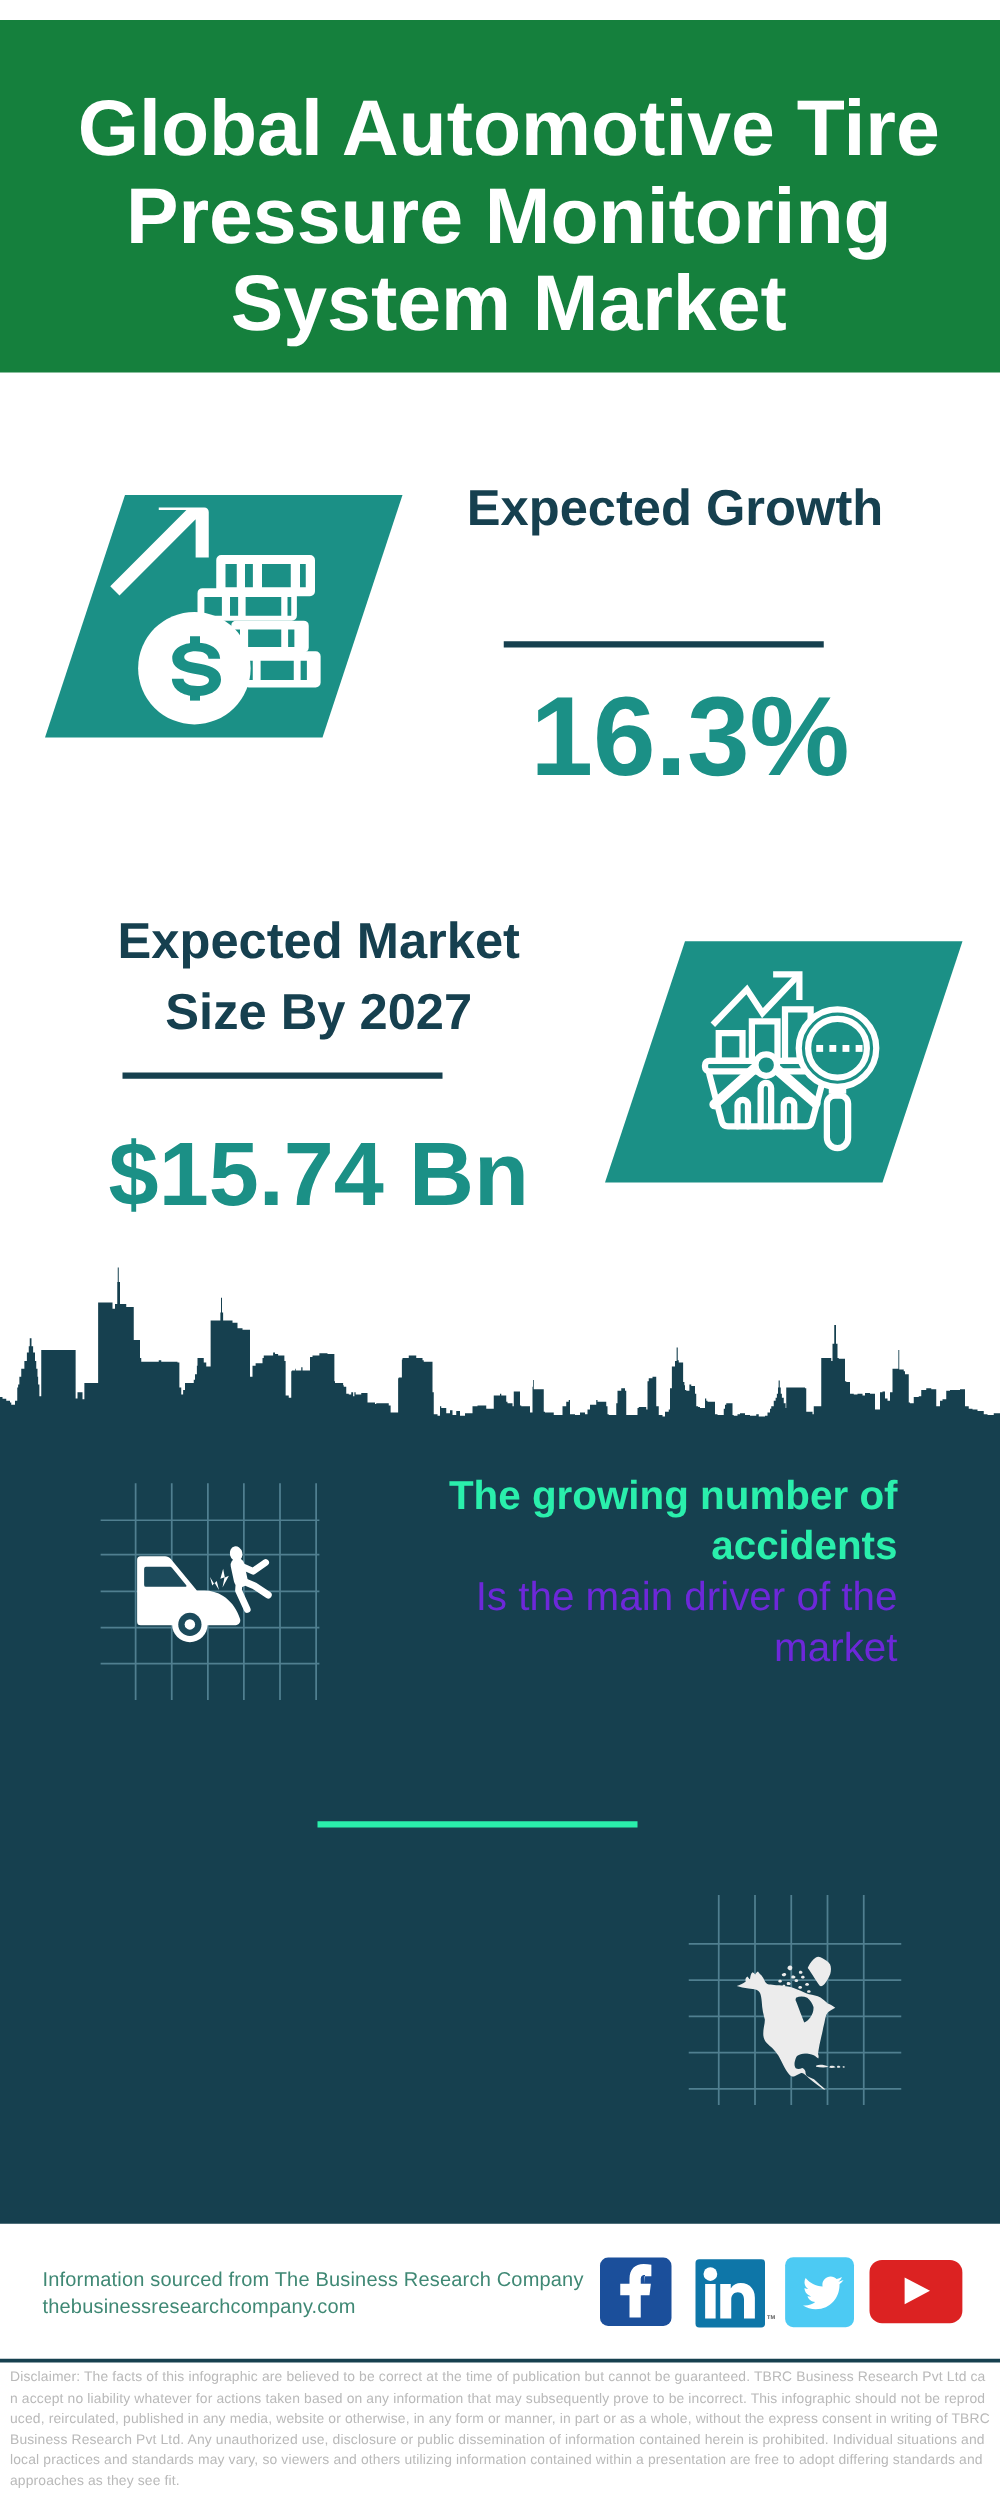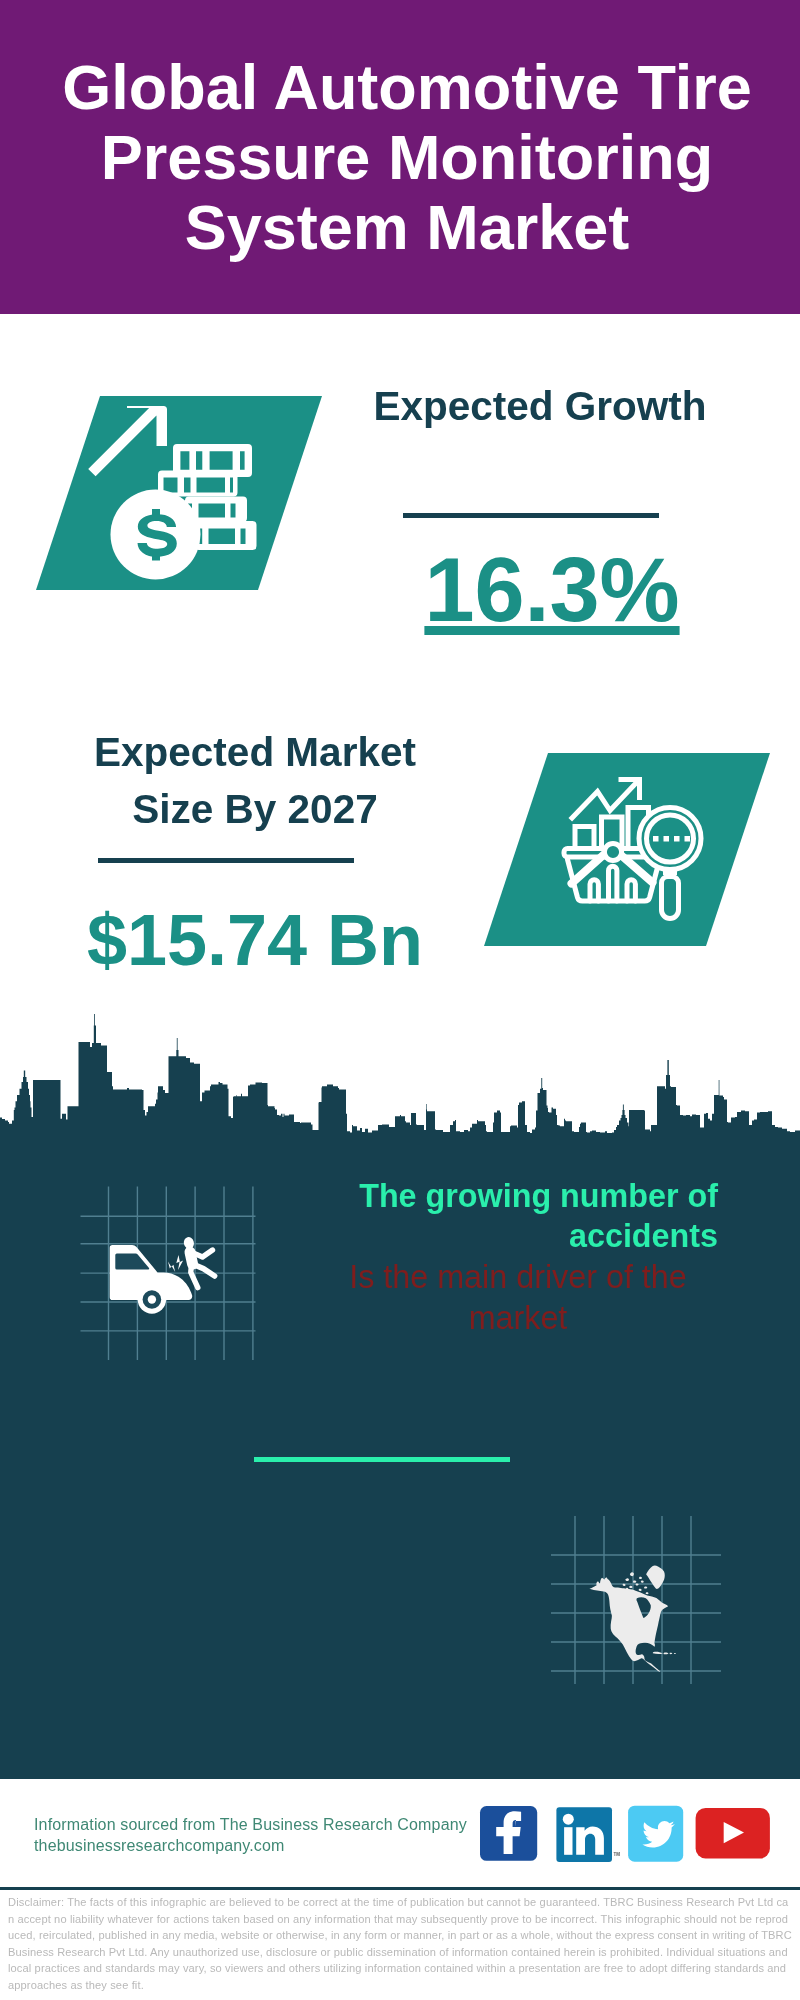--- a/index.html
+++ b/index.html
@@ -3,39 +3,39 @@
 <meta charset="utf-8">
 <title>Infographic</title>
 <style>
   html,body{margin:0;padding:0;}
   body{width:800px;height:2000px;background:#ffffff;
        font-family:"Liberation Sans",sans-serif;
        -webkit-font-smoothing:antialiased;}
   .page{position:relative;width:800px;height:2000px;overflow:hidden;background:#fff;}
 
   
-  .header{position:absolute;left:0;top:0;width:800px;height:314px;background:#701a75;}
+  .header{position:absolute;left:0;top:16px;width:800px;height:282px;background:#15803d;}
   .header-title{position:absolute;left:7px;top:52px;width:800px;text-align:center;
        color:#ffffff;font-size:63px;font-weight:bold;line-height:70px;letter-spacing:0px;}
 
   
   .stat-block{position:absolute;}
   .stat-title{color:#16404f;font-size:40.5px;font-weight:bold;line-height:56.5px;text-align:center;}
   .stat-rule{position:absolute;height:4.5px;background:#16404f;}
   .stat-value{position:absolute;color:#1b9086;font-size:90px;font-weight:bold;line-height:96px;text-align:center;white-space:nowrap;}
 
   .icon-svg{position:absolute;}
 
   
   .lower{position:absolute;left:0;top:1140px;width:800px;height:638.5px;background:#16404f;}
   .skyline{position:absolute;}
   .green-rule{position:absolute;height:5px;background:#2aefac;}
   .insight-text{position:absolute;}
   .blk-title{color:#2aefac;font-weight:bold;text-align:right;font-size:32.3px;line-height:40.9px;}
-  .blk-sub{color:#7f1d1d;text-align:center;font-size:32.3px;line-height:40.9px;}
+  .blk-sub{color:#6d28d9;text-align:right;font-size:32.3px;line-height:40.9px;}
 
   
   .footer{position:absolute;left:0;top:1790px;width:800px;height:96px;background:#ffffff;}
   .src-text{position:absolute;color:#3f8874;font-size:16px;line-height:21px;letter-spacing:0.15px;}
   .social{position:absolute;}
   .footer-rule{position:absolute;left:0;top:1887px;width:800px;height:3px;background:#16404f;}
   .disclaim{position:absolute;left:8px;top:1894px;width:784px;color:#b9b9b9;font-size:11.1px;line-height:16.6px;word-break:break-all;letter-spacing:0.12px;}
 </style>
 </head>
 <body>
@@ -83,21 +83,21 @@
                c11.7,0 19.9,-5.2 19.9,-13.3 c0,-7.2 -5.9,-10.7 -16.9,-12.6
                l-4.5,-0.8 c-5.6,-1.0 -8.0,-2.3 -8.0,-4.6 c0,-2.8 3.6,-4.6 9.1,-4.6
                c6.2,0 10.0,2.2 10.3,5.9 h9.3 c-0.3,-7.9 -7.8,-12.7 -18.6,-12.7 z"></path>
     </g>
   </svg>
 
   <div class="stat-block" style="left:340px;top:378px;width:400px;">
     <div class="stat-title">Expected Growth</div>
   </div>
   <div class="stat-rule" style="left:403px;top:513px;width:256px;"></div>
-  <div class="stat-value" style="left:352px;top:542px;width:400px;text-decoration:underline;">16.3%</div>
+  <div class="stat-value" style="left:352px;top:542px;width:400px;">16.3%</div>
 
   <svg class="icon-svg" style="left:470px;top:748px;" width="310" height="204" viewBox="470 748 310 204">
     <polygon points="548,753 770,753 706,946 484,946" fill="#1b9086"></polygon>
     <g fill="none" stroke="#ffffff" stroke-width="5" stroke-linecap="square" stroke-linejoin="miter">
 
       <polyline points="572,818 597.5,791.5 610,810.5 635.5,783.5"></polyline>
       <polyline points="621,779.5 639.5,779.5 639.5,797.5"></polyline>
     </g>
     <g fill="none" stroke="#ffffff" stroke-width="5" stroke-linejoin="miter">
 

